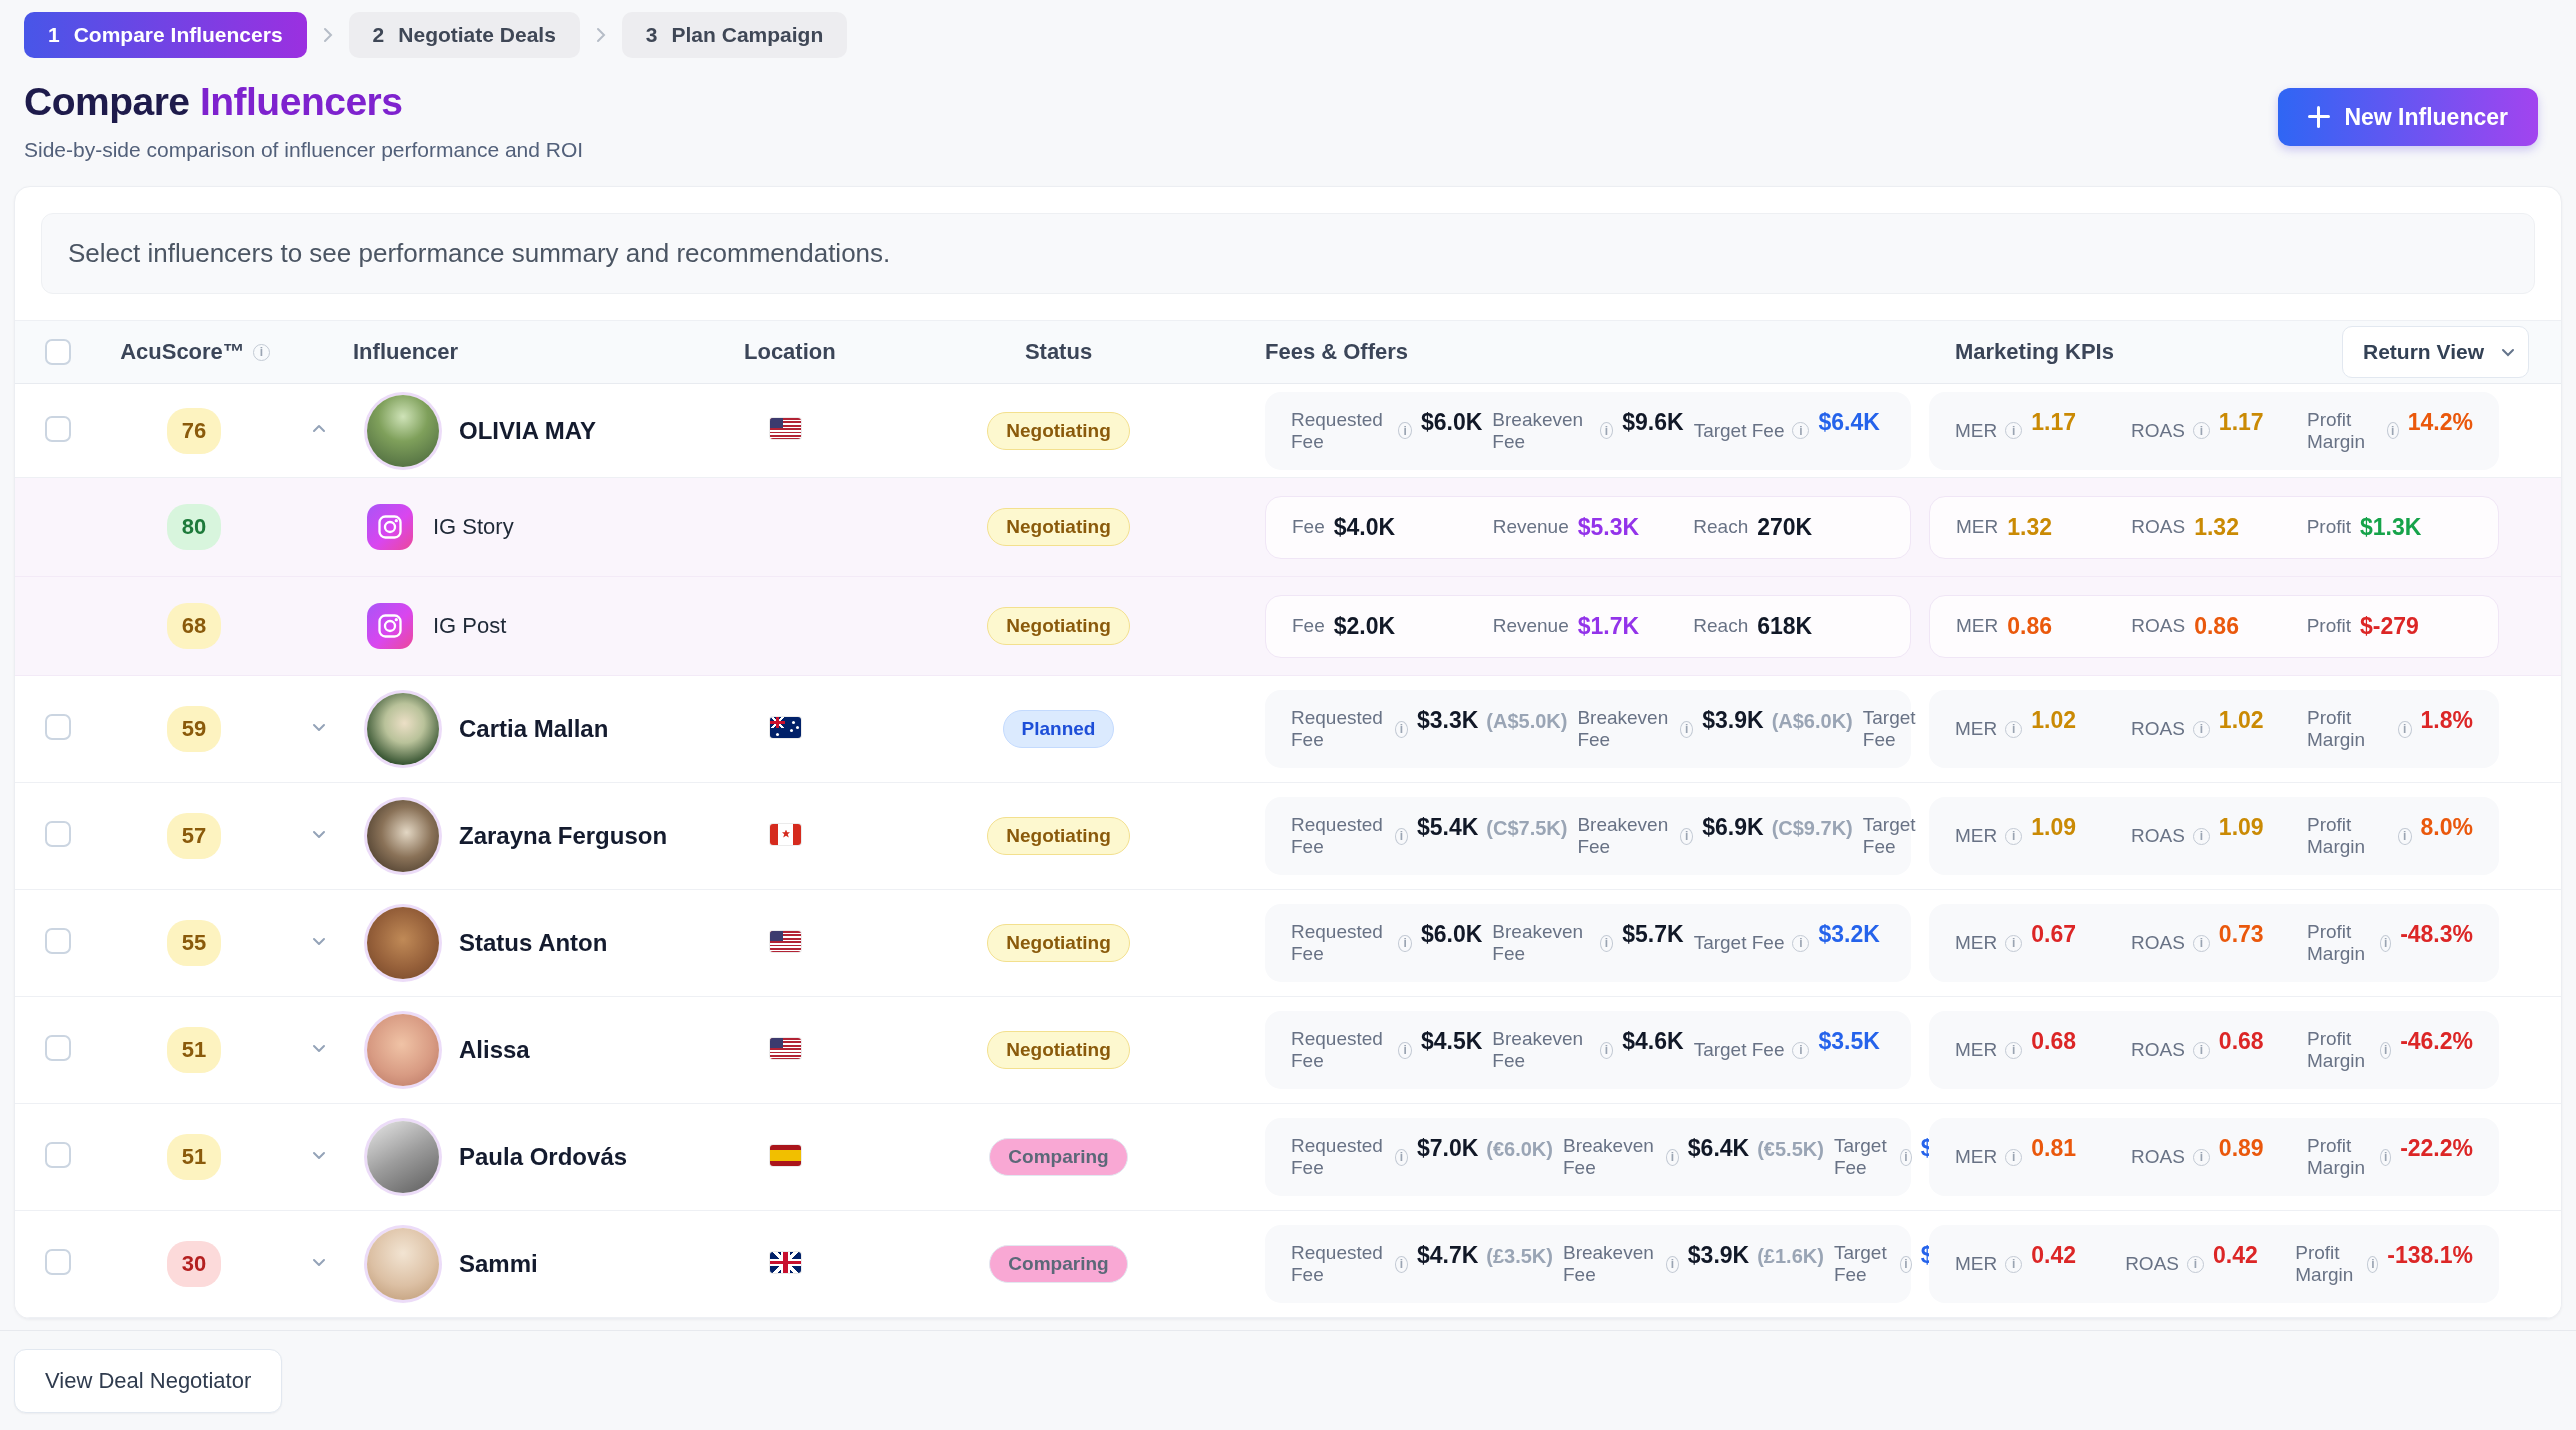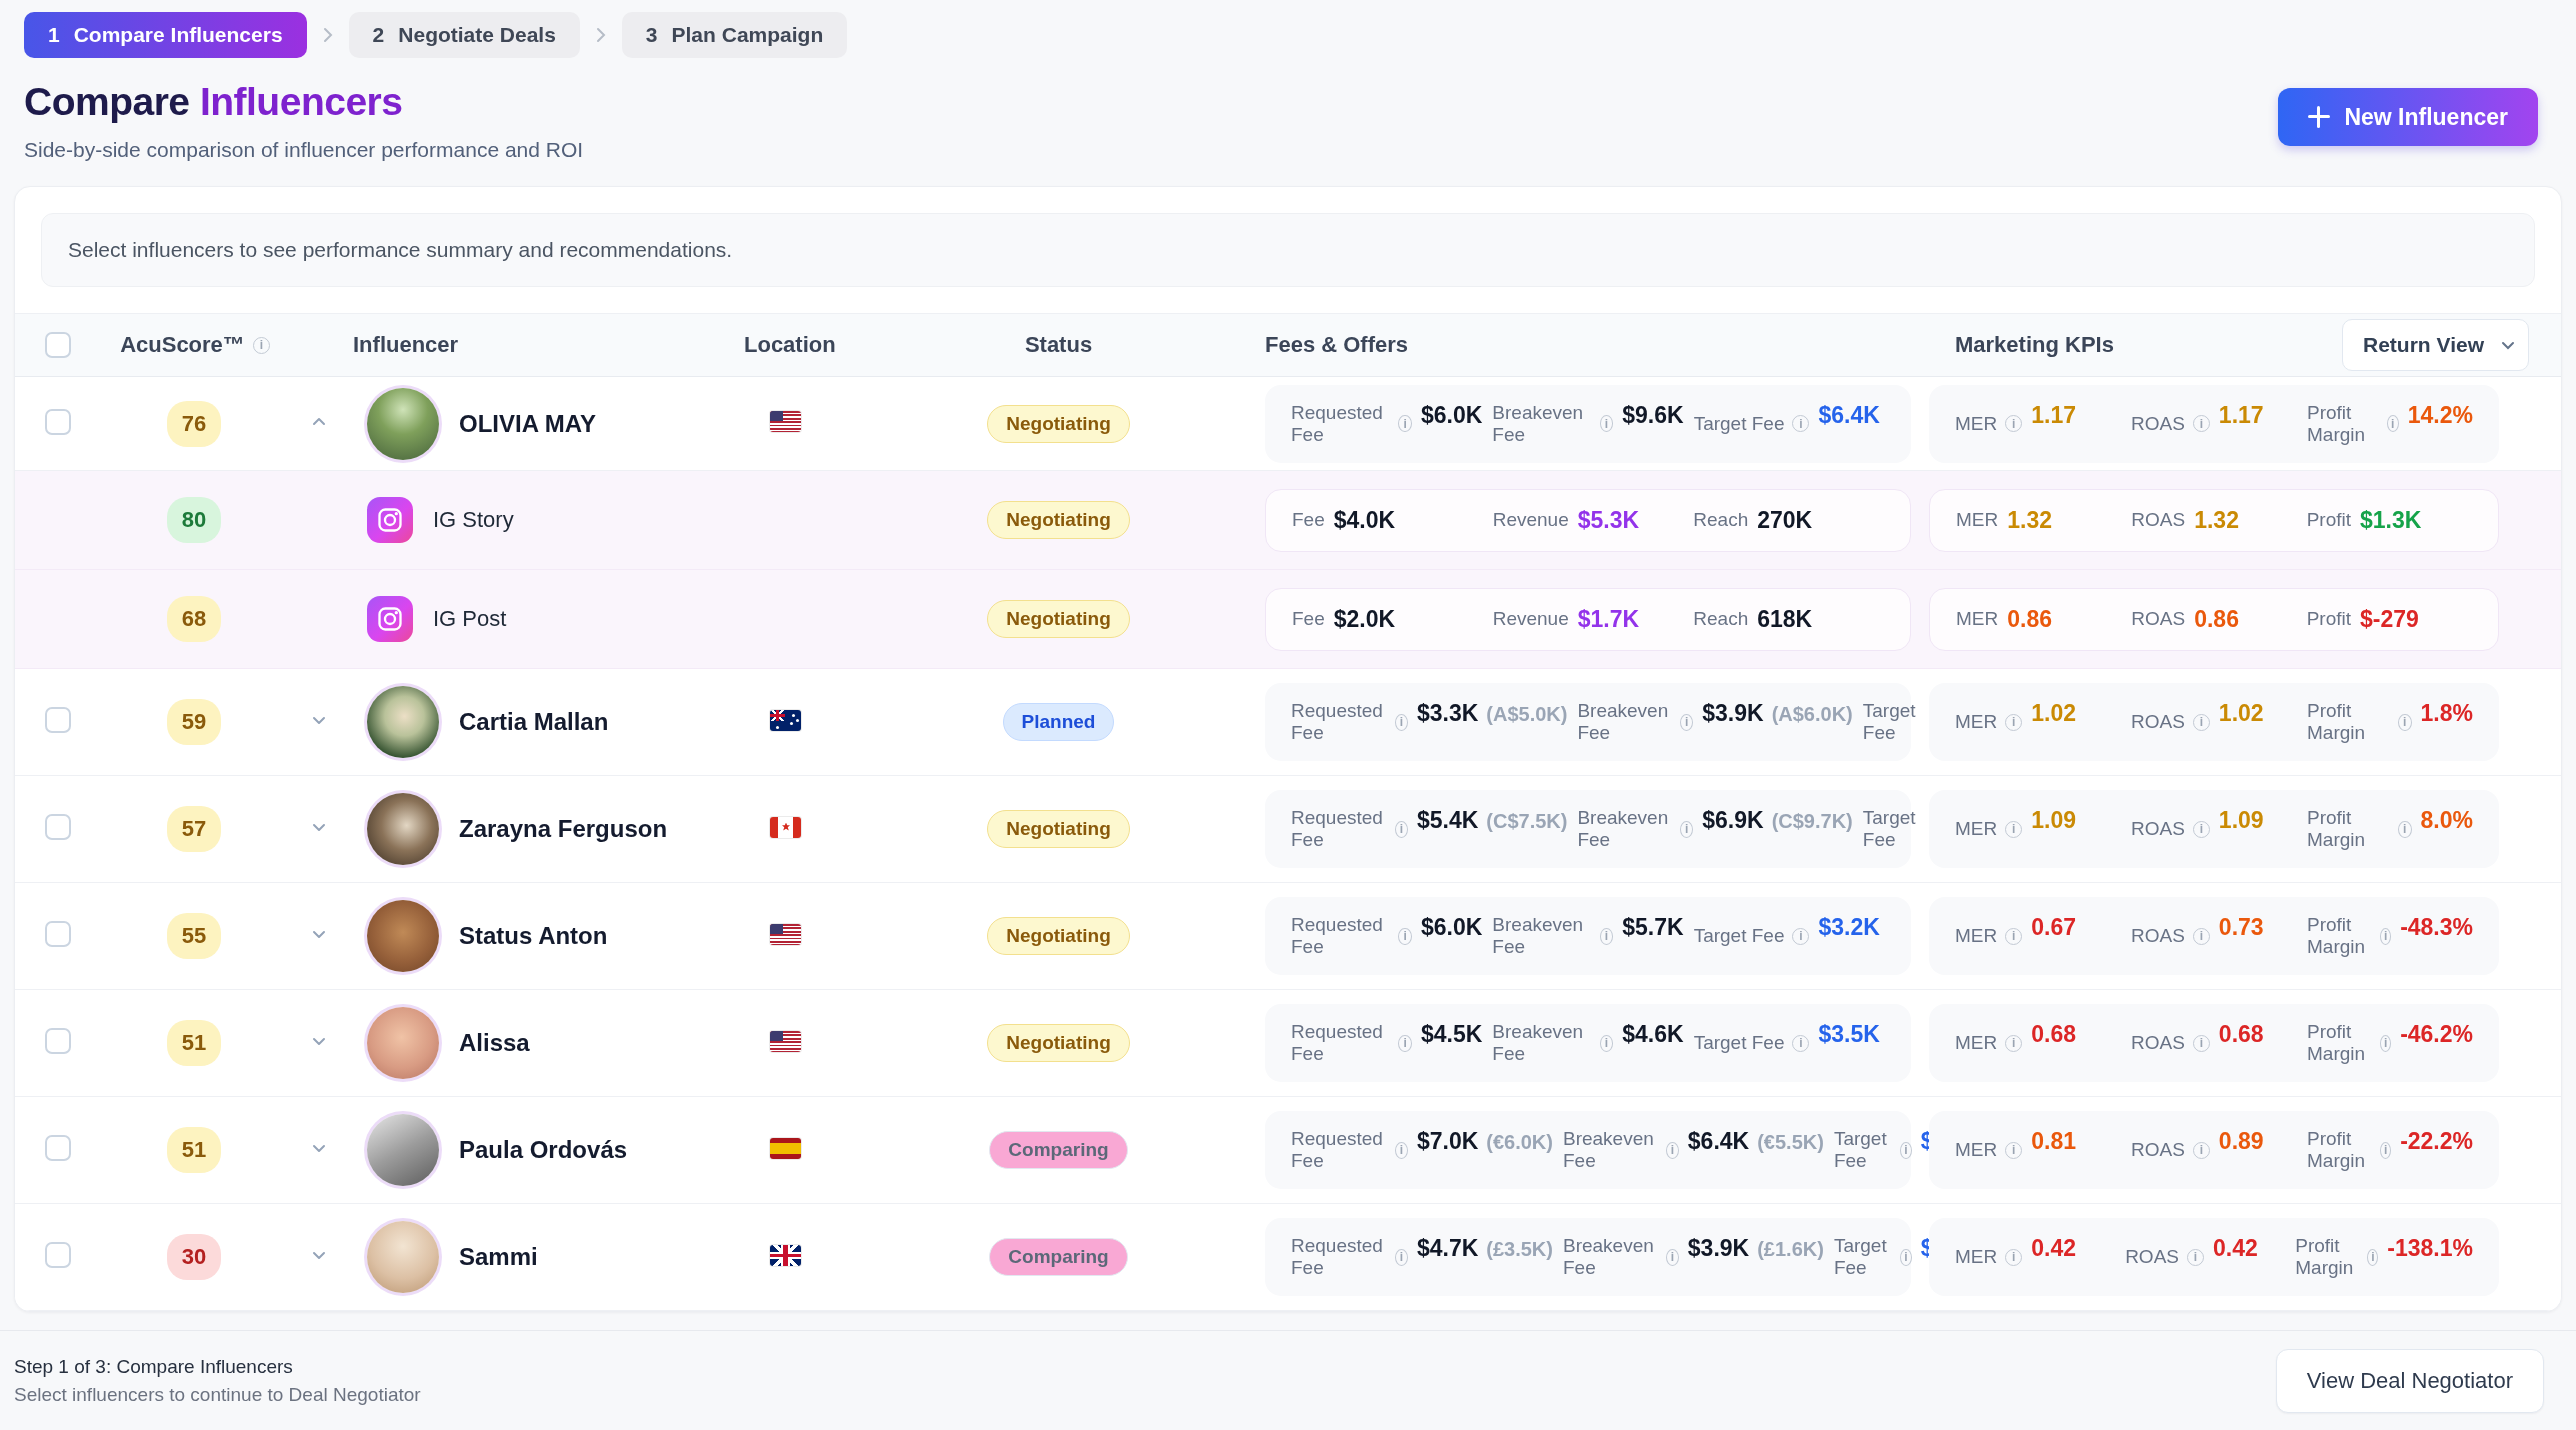--- a/index.html
+++ b/index.html
@@ -39,21 +39,21 @@
   .plus-icon::before, .plus-icon::after { content:""; position:absolute; background:#fff; border-radius:2px; }
   .plus-icon::before { left:9px; top:0; width:3px; height:22px; }
   .plus-icon::after { left:0; top:9px; width:22px; height:3px; }
   
   .card {
     margin:24px 14px 0 14px; background:#fff; border:1px solid #eceef2;
     border-radius:16px; box-shadow:0 1px 3px rgba(16,24,40,.05); overflow:hidden;
   }
   .notice {
     margin:26px; padding:24px 26px; background:#f8f9fb; border:1px solid #eef0f3;
-    border-radius:12px; font-size:21px; color:#4b5563;
+    border-radius:12px; font-size:26px; color:#4b5563;
   }
   
   .grid-row { display:grid; grid-template-columns:90px 180px 68px 391px 150px 329px 698px 1fr; align-items:center; }
   .thead { background:#f8fafc; height:64px; border-top:1px solid #eef0f4; border-bottom:1px solid #e8ebf0; font-size:22px; font-weight:700; color:#3b4558; }
   .th { display:flex; align-items:center; gap:8px; }
   .th.center { justify-content:center; }
   .th.fees-h { padding-left:42px; }
   .th.kpi-h { padding-left:34px; justify-content:space-between; padding-right:16px; }
   .checkbox {
     width:26px; height:26px; border:2px solid #cbd5e1; border-radius:7px; background:#fff; display:inline-block; cursor:pointer;
@@ -949,19 +949,15 @@
                 <span class="col-red">-138.1%</span>
               </div>
             </div>
           </div>
         </div>
       </div>
     </div>
 </div>
 
 <div class="footer">
-  <div>
-    <div class="footer-line1">Step 1 of 3: Compare Influencers</div>
-    <div class="footer-line2">Select influencers to continue to Deal Negotiator</div>
-  </div>
   <button class="btn-deal">View Deal Negotiator</button>
 </div>
 
 
 </body></html>

